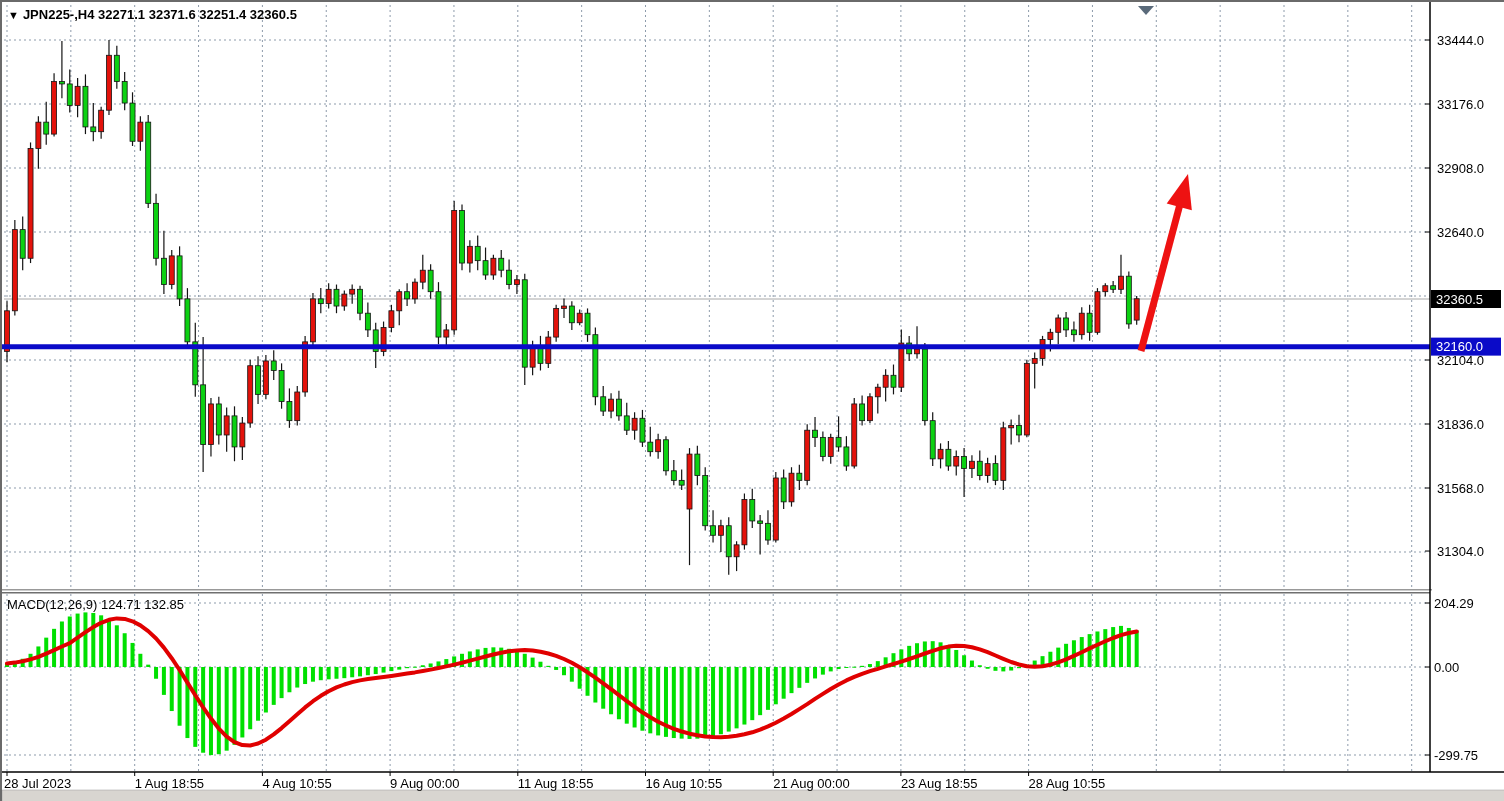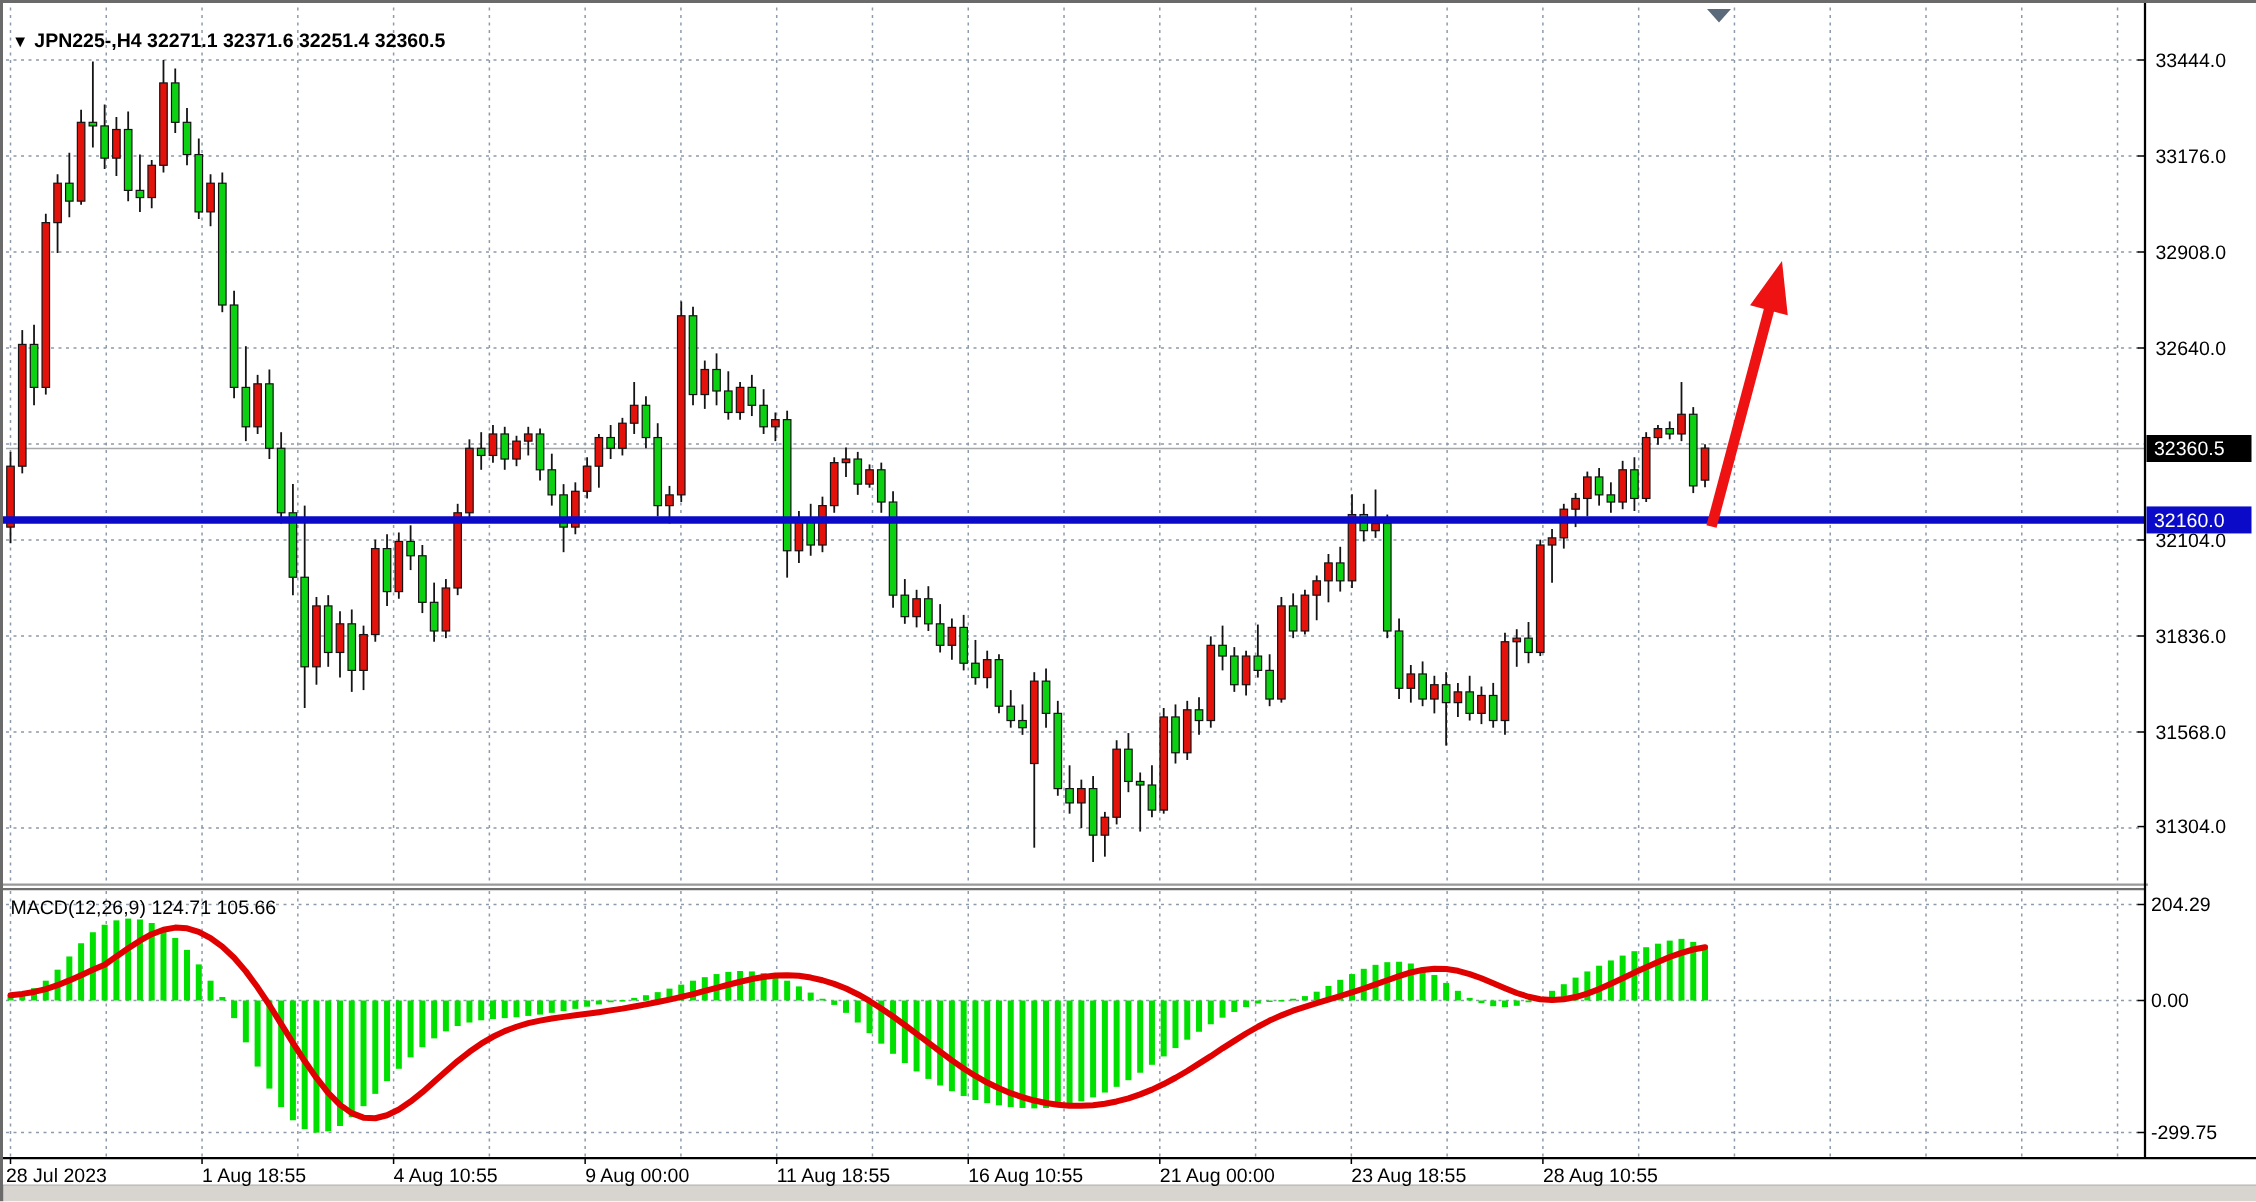--- a/index.html
+++ b/index.html
@@ -1,20 +1,20 @@
 <!DOCTYPE html>
 <html><head>
 <meta charset="utf-8">
 <style>
   html,body{margin:0;padding:0;background:#fff;}
   #win{position:relative;width:1504px;height:801px;background:#ffffff;overflow:hidden;
        font-family:"Liberation Sans",sans-serif;border-top:2px solid #6a6a6a;border-left:2px solid #6a6a6a;box-sizing:border-box;}
   #chart-canvas{position:absolute;left:0;top:0;}
   .overlay{position:absolute;color:#000;font-size:13px;white-space:pre;}
-  #title{left:6px;top:5px;font-weight:bold;margin-top:12px;}
+  #title{left:6px;top:5px;font-weight:bold;}
   #title .dd{font-size:11px;margin-right:4px;}
   #macd-label{left:5px;top:595px;font-weight:normal;}
 </style>
 </head>
 <body>
 
 <div id="win">
   <svg id="chart-canvas" width="1504" height="801">
       <line x1="5" y1="3" x2="5" y2="587" stroke="#8d9bab" stroke-width="1" stroke-dasharray="2,3"></line>
       <line x1="5" y1="592" x2="5" y2="770" stroke="#8d9bab" stroke-width="1" stroke-dasharray="2,3"></line>
@@ -559,14 +559,14 @@
       <line x1="643.5" y1="770" x2="643.5" y2="774" stroke="#000000" stroke-width="1"></line>
       <text x="643.5" y="786" font-size="13" font-family="&quot;Liberation Sans&quot;,sans-serif" fill="#000000">16 Aug 10:55</text>
       <line x1="771.2" y1="770" x2="771.2" y2="774" stroke="#000000" stroke-width="1"></line>
       <text x="771.2" y="786" font-size="13" font-family="&quot;Liberation Sans&quot;,sans-serif" fill="#000000">21 Aug 00:00</text>
       <line x1="898.9" y1="770" x2="898.9" y2="774" stroke="#000000" stroke-width="1"></line>
       <text x="898.9" y="786" font-size="13" font-family="&quot;Liberation Sans&quot;,sans-serif" fill="#000000">23 Aug 18:55</text>
       <line x1="1026.6" y1="770" x2="1026.6" y2="774" stroke="#000000" stroke-width="1"></line>
       <text x="1026.6" y="786" font-size="13" font-family="&quot;Liberation Sans&quot;,sans-serif" fill="#000000">28 Aug 10:55</text>
     </svg>
   <div id="title" class="overlay"><span class="dd">▼</span><span>JPN225-,H4</span><span> </span><span>32271.1 32371.6 32251.4 32360.5</span></div>
-  <div id="macd-label" class="overlay"><span>MACD(12,26,9)</span><span> </span><span>124.71 105.66</span></div>
+  <div id="macd-label" class="overlay"><span>MACD(12,26,9)</span><span> </span><span>124.71 132.85</span></div>
 </div>
 
 </body></html>

